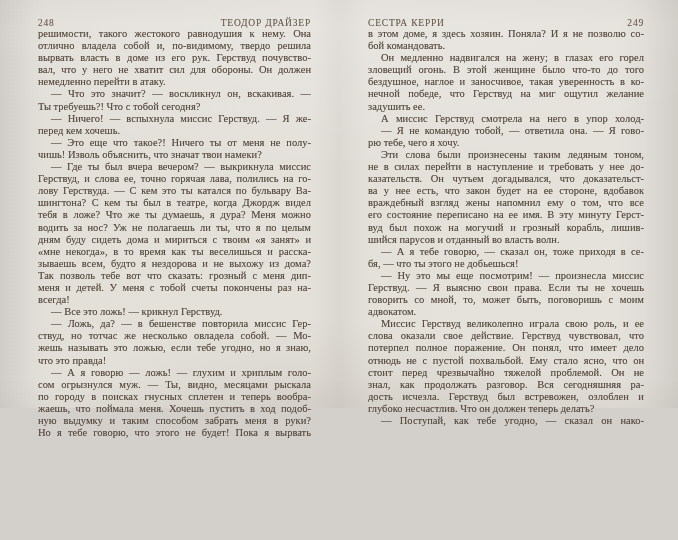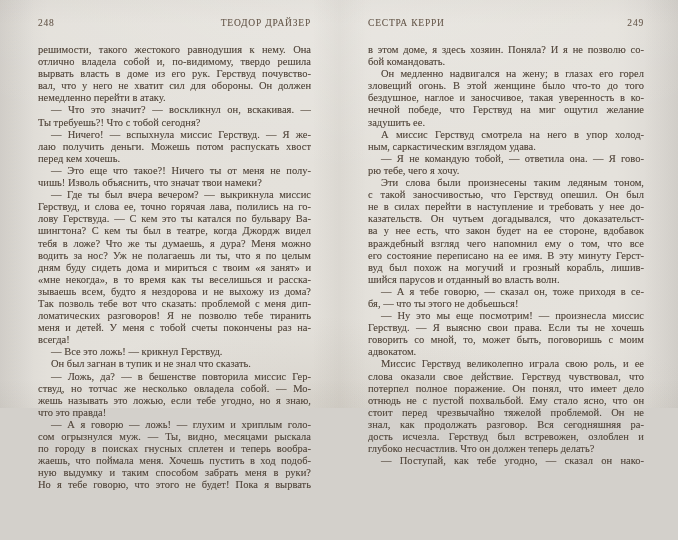--- a/index.html
+++ b/index.html
@@ -31,21 +31,21 @@
   }
   .page{position:absolute;top:0;height:100%;}
   .page.left{left:38px;width:273px;}
   .page.right{left:368px;width:276px;}
   .page-header{
     position:absolute;top:18px;left:0;right:0;
     display:flex;justify-content:space-between;align-items:baseline;
     font-size:9.5px;letter-spacing:0.8px;color:var(--header-ink);
     text-shadow:0 0 0.5px rgba(106,92,79,0.4);
   }
-  .page-body{position:absolute;top:44px;left:0;right:0;}
+  .page-body{position:absolute;top:28px;left:0;right:0;}
   .line{
     height:12.1px;line-height:12.1px;font-size:10.5px;
     color:var(--ink);overflow:hidden;text-align:left;
     text-shadow:0 0 0.45px rgba(85,73,62,0.45);
   }
   .line.just{text-align:justify;text-align-last:justify;}
   .line.indent{text-indent:13px;}
 </style>
 </head>
 <body>
@@ -60,39 +60,36 @@
     </header>
     <div class="page-body">
         <div class="line just">решимости, такого жестокого равнодушия к нему. Она</div>
         <div class="line just">отлично владела собой и, по-видимому, твердо решила</div>
         <div class="line just">вырвать власть в доме из его рук. Герствуд почувство-</div>
         <div class="line just">вал, что у него не хватит сил для обороны. Он должен</div>
         <div class="line">немедленно перейти в атаку.</div>
         <div class="line indent just">— Что это значит? — воскликнул он, вскакивая. —</div>
         <div class="line">Ты требуешь?! Что с тобой сегодня?</div>
         <div class="line indent just">— Ничего! — вспыхнула миссис Герствуд. — Я же-</div>
-        <div class="line just">лаю получить деньги. Можешь потом распускать хвост</div>
         <div class="line">перед кем хочешь.</div>
         <div class="line indent just">— Это еще что такое?! Ничего ты от меня не полу-</div>
         <div class="line">чишь! Изволь объяснить, что значат твои намеки?</div>
         <div class="line indent just">— Где ты был вчера вечером? — выкрикнула миссис</div>
         <div class="line just">Герствуд, и слова ее, точно горячая лава, полились на го-</div>
         <div class="line just">лову Герствуда. — С кем это ты катался по бульвару Ва-</div>
         <div class="line just">шингтона? С кем ты был в театре, когда Джордж видел</div>
         <div class="line just">тебя в ложе? Что же ты думаешь, я дура? Меня можно</div>
         <div class="line just">водить за нос? Уж не полагаешь ли ты, что я по целым</div>
         <div class="line just">дням буду сидеть дома и мириться с твоим «я занят» и</div>
         <div class="line just">«мне некогда», в то время как ты веселишься и расска-</div>
         <div class="line just">зываешь всем, будто я нездорова и не выхожу из дома?</div>
-        <div class="line just">Так позволь тебе вот что сказать: проблемой с меня дип-</div>
-        <div class="line just">ломатических разговоров! Я не позволю тебе тиранить</div>
+        <div class="line just">Так позволь тебе вот что сказать: грозный с меня дип-</div>
         <div class="line just">меня и детей. У меня с тобой счеты покончены раз на-</div>
         <div class="line">всегда!</div>
         <div class="line indent">— Все это ложь! — крикнул Герствуд.</div>
-        <div class="line indent">Он был загнан в тупик и не знал что сказать.</div>
         <div class="line indent just">— Ложь, да? — в бешенстве повторила миссис Гер-</div>
         <div class="line just">ствуд, но тотчас же несколько овладела собой. — Мо-</div>
         <div class="line just">жешь называть это ложью, если тебе угодно, но я знаю,</div>
         <div class="line">что это правда!</div>
         <div class="line indent just">— А я говорю — ложь! — глухим и хриплым голо-</div>
         <div class="line just">сом огрызнулся муж. — Ты, видно, месяцами рыскала</div>
         <div class="line just">по городу в поисках гнусных сплетен и теперь вообра-</div>
         <div class="line just">жаешь, что поймала меня. Хочешь пустить в ход подоб-</div>
         <div class="line just">ную выдумку и таким способом забрать меня в руки?</div>
         <div class="line just">Но я тебе говорю, что этого не будет! Пока я вырвать</div>
@@ -106,29 +103,27 @@
     </header>
     <div class="page-body">
         <div class="line just">в этом доме, я здесь хозяин. Поняла? И я не позволю со-</div>
         <div class="line">бой командовать.</div>
         <div class="line indent just">Он медленно надвигался на жену; в глазах его горел</div>
         <div class="line just">зловещий огонь. В этой женщине было что-то до того</div>
         <div class="line just">бездушное, наглое и заносчивое, такая уверенность в ко-</div>
         <div class="line just">нечной победе, что Герствуд на миг ощутил желание</div>
         <div class="line">задушить ее.</div>
         <div class="line indent just">А миссис Герствуд смотрела на него в упор холод-</div>
-        <div class="line">ным, саркастическим взглядом удава.</div>
         <div class="line indent just">— Я не командую тобой, — ответила она. — Я гово-</div>
         <div class="line">рю тебе, чего я хочу.</div>
         <div class="line indent just">Эти слова были произнесены таким ледяным тоном,</div>
-        <div class="line just">с такой заносчивостью, что Герствуд опешил. Он был</div>
         <div class="line just">не в силах перейти в наступление и требовать у нее до-</div>
         <div class="line just">казательств. Он чутьем догадывался, что доказательст-</div>
         <div class="line just">ва у нее есть, что закон будет на ее стороне, вдобавок</div>
-        <div class="line just">враждебный взгляд чего напомнил ему о том, что все</div>
+        <div class="line just">враждебный взгляд жены напомнил ему о том, что все</div>
         <div class="line just">его состояние переписано на ее имя. В эту минуту Герст-</div>
         <div class="line just">вуд был похож на могучий и грозный корабль, лишив-</div>
         <div class="line">шийся парусов и отданный во власть волн.</div>
         <div class="line indent just">— А я тебе говорю, — сказал он, тоже приходя в се-</div>
         <div class="line">бя, — что ты этого не добьешься!</div>
         <div class="line indent just">— Ну это мы еще посмотрим! — произнесла миссис</div>
         <div class="line just">Герствуд. — Я выясню свои права. Если ты не хочешь</div>
         <div class="line just">говорить со мной, то, может быть, поговоришь с моим</div>
         <div class="line">адвокатом.</div>
         <div class="line indent just">Миссис Герствуд великолепно играла свою роль, и ее</div>

